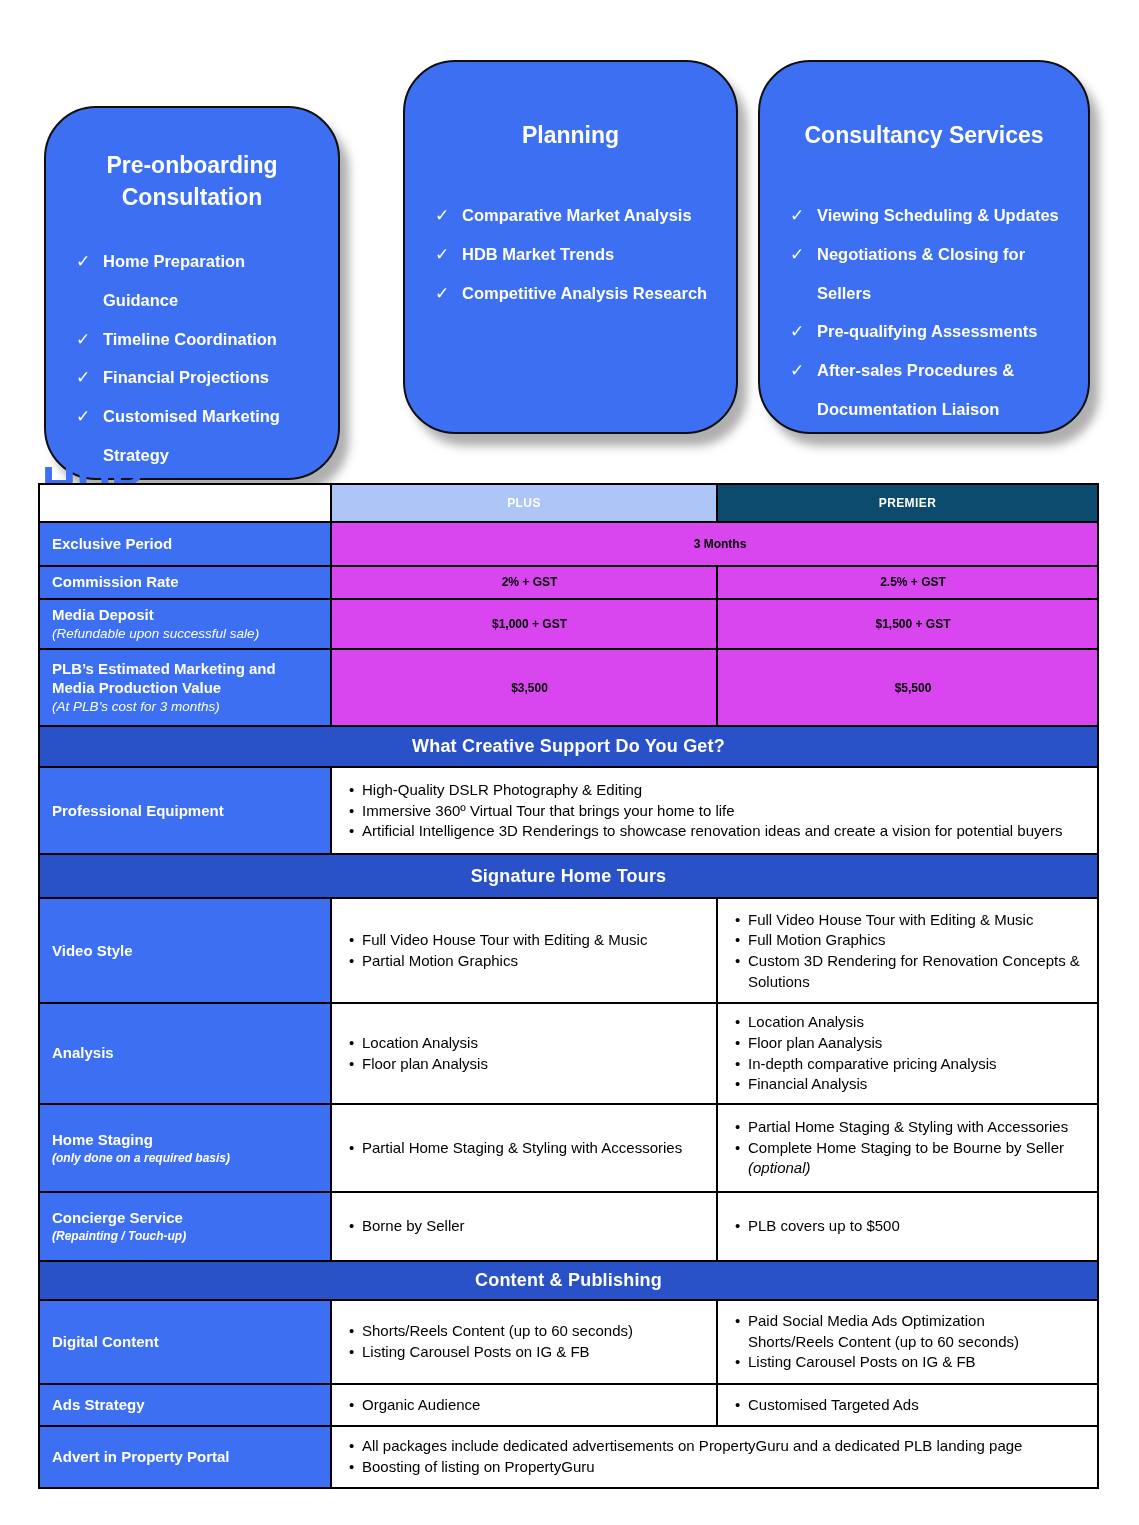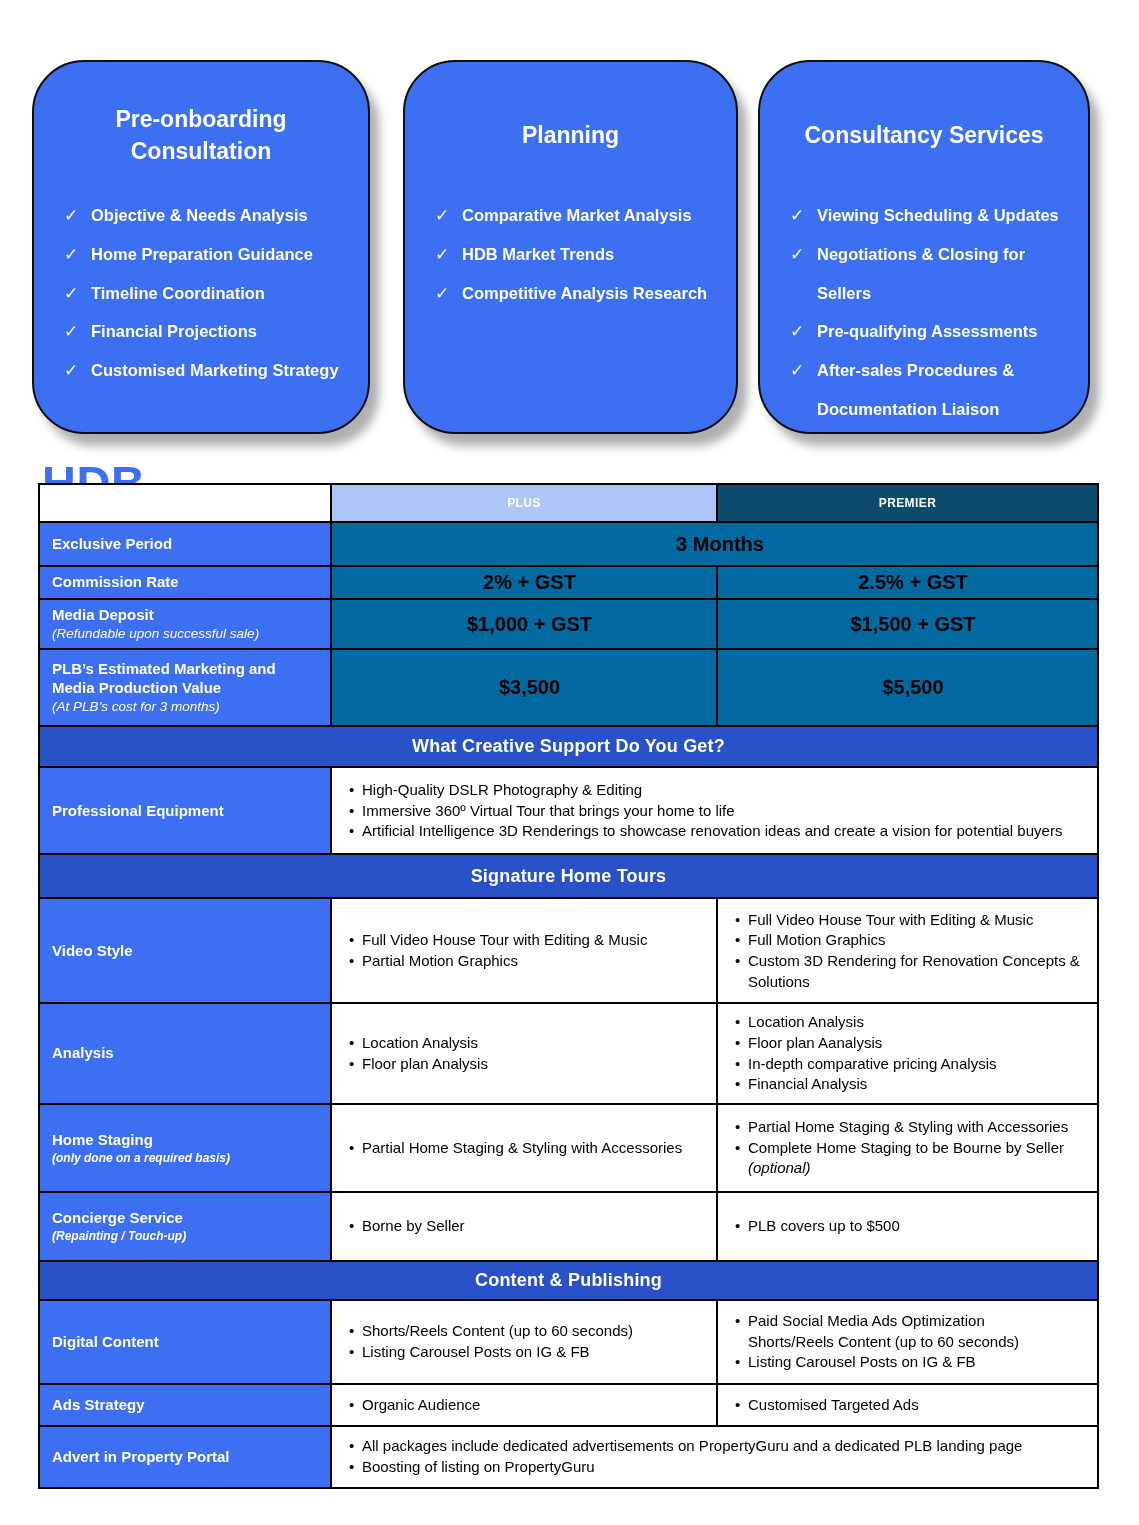--- a/index.html
+++ b/index.html
@@ -14,21 +14,21 @@
 
   
   .card {
     position: absolute; top: 60px; height: 374px;
     background: #3c6ff2;
     border: 2px solid #0e0e0e;
     border-radius: 52px;
     box-shadow: 9px 12px 10px rgba(110,110,110,0.55);
     color: #ffffff;
   }
-  .card-1 { left: 32px;  width: 338px; }
+  .card-1 { left: 44px;  width: 296px; margin-top: 46px; }
   .card-2 { left: 403px; width: 335px; }
   .card-3 { left: 758px; width: 332px; }
   .card-title-wrap {
     height: 78px; margin-top: 34px;
     display: flex; align-items: center; justify-content: center;
     text-align: center;
   }
   .card-title { font-size: 23px; font-weight: bold; line-height: 1.4; padding: 0 20px; }
   ul.card-list { list-style: none; margin: 22px 20px 0 30px; padding: 0; }
   ul.card-list li {
@@ -61,21 +61,21 @@
   td.hdr-prem { background: #0c4a6e; }
 
   td.label-cell {
     background: #3c6ff2; color: #fff;
     font-weight: bold; font-size: 15px;
     padding: 6px 12px; line-height: 1.25;
   }
   td.label-cell .note { display: block; font-style: italic; font-weight: normal; font-size: 13.5px; margin-top: 1px; }
   td.label-cell .note.small { font-weight: bold; font-size: 12px; }
 
-  td.value-cell { background: #0369a1; color: #000; text-align: center; font-weight: bold; font-size: 20px; padding-left: 12px; }
+  td.value-cell { background: #d946ef; color: #000; text-align: center; font-weight: bold; font-size: 12px; padding-left: 12px; }
 
   td.section-cell {
     background: #2a52c8; color: #fff; text-align: center;
     font-weight: bold; font-size: 18px; letter-spacing: 0.2px;
   }
 
   td.bullets-cell { background: #fff; color: #000; padding: 8px 10px 8px 8px; font-size: 15px; }
   ul.bullets { list-style: none; margin: 0; padding: 0 0 0 22px; }
   ul.bullets li { position: relative; line-height: 1.38; }
   ul.bullets li::before { content: "\2022"; position: absolute; left: -13px; }
@@ -101,21 +101,20 @@
   tr.r12 td { height: 62px; }
 </style>
 </head>
 <body>
 
 <div class="card card-1">
   <div class="card-title-wrap">
     <div class="card-title">Pre-onboarding Consultation</div>
   </div>
   <ul class="card-list">
-      <li>Objective &amp; Needs Analysis</li>
       <li>Home Preparation Guidance</li>
       <li>Timeline Coordination</li>
       <li>Financial Projections</li>
       <li>Customised Marketing Strategy</li>
     </ul>
 </div>
 
 <div class="card card-2">
   <div class="card-title-wrap">
     <div class="card-title">Planning</div>

